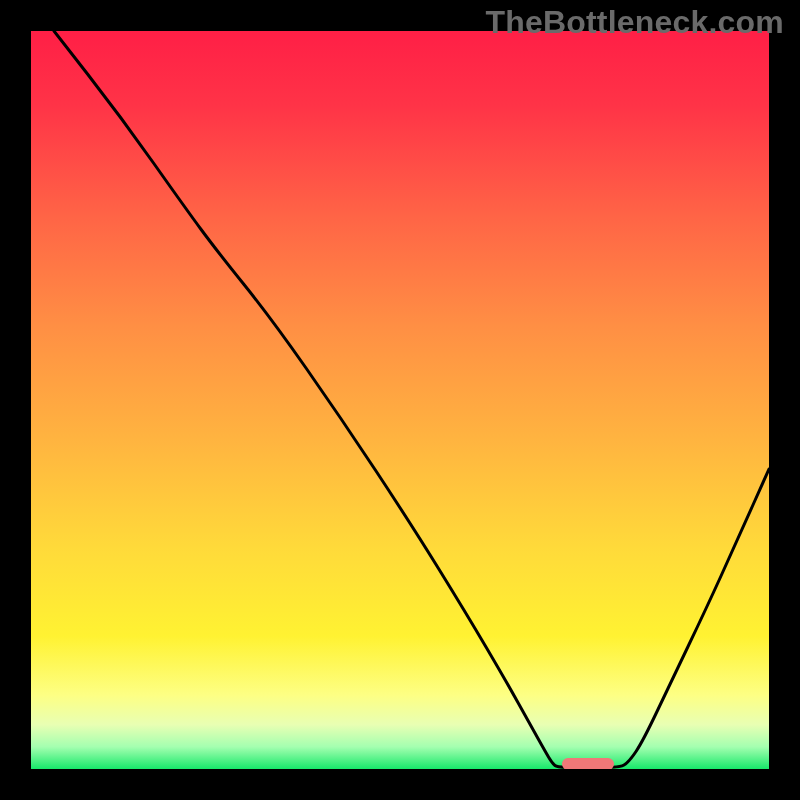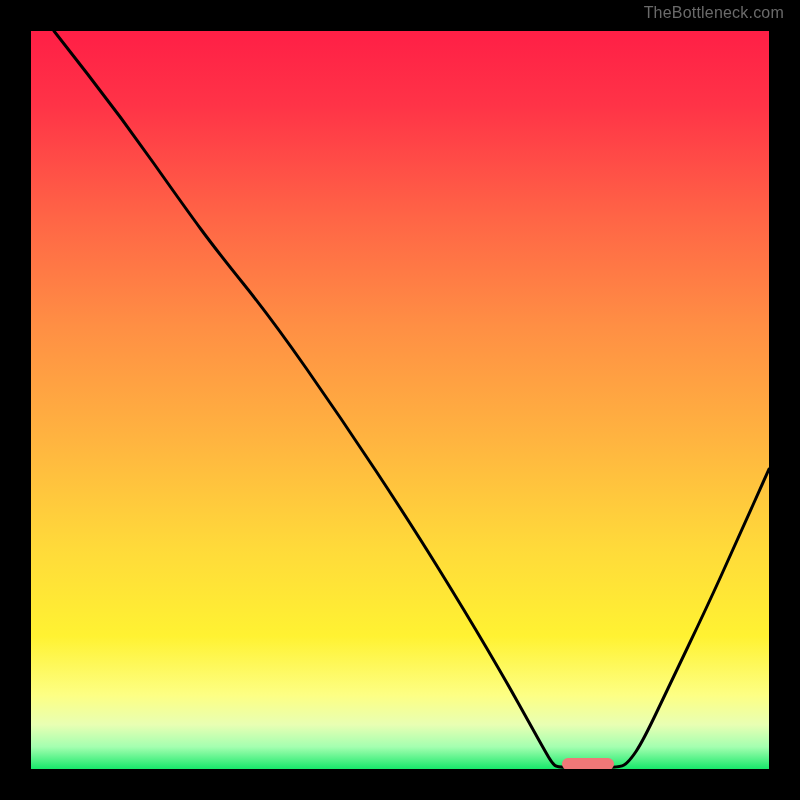--- a/index.html
+++ b/index.html
@@ -43,22 +43,22 @@
   .marker {
     position: absolute;
     background: #f07878;
     border-radius: 6px;
   }
   .watermark {
     position: absolute;
     top: 4px;
     right: 16px;
     font-family: Arial, Helvetica, sans-serif;
-    font-size: 16px;
-    font-weight: 400;
+    font-size: 32px;
+    font-weight: 700;
     color: #6a6a6a;
     letter-spacing: 0.2px;
   }
 </style>
 </head>
 <body>
 
 <div class="frame">
 
   <div class="plot-area">

